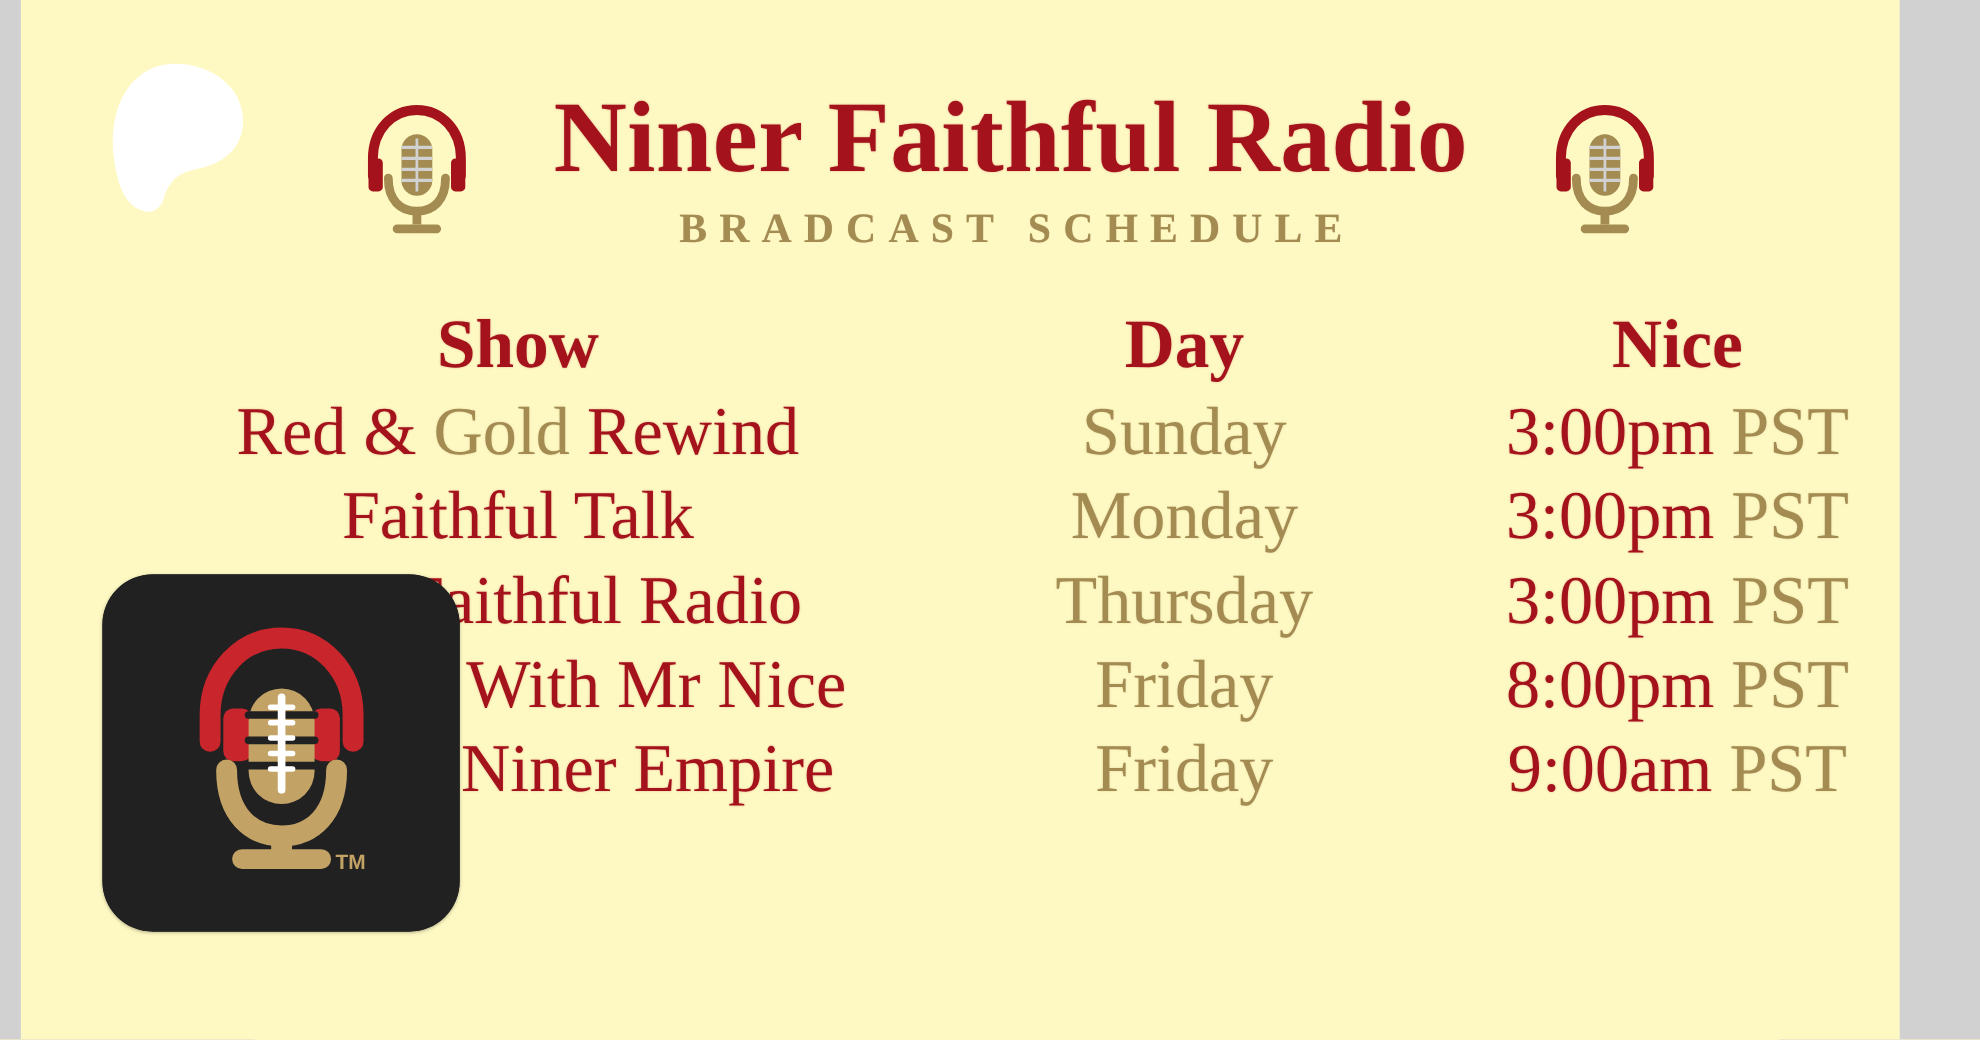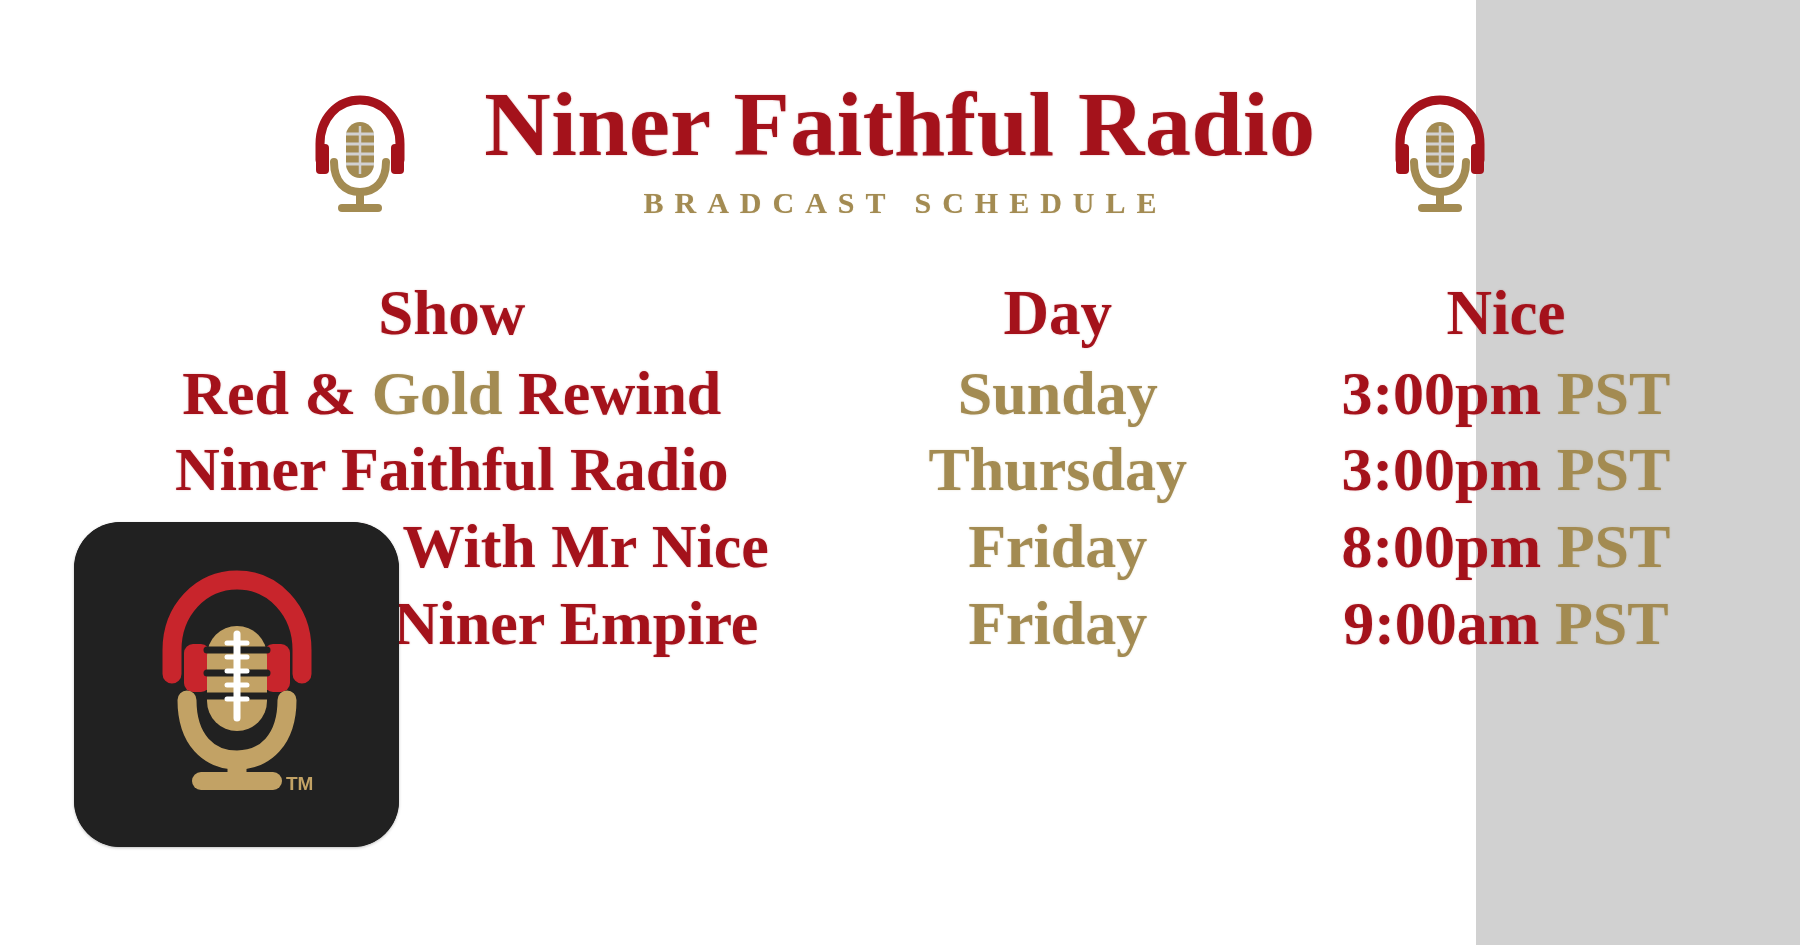--- a/index.html
+++ b/index.html
@@ -11,23 +11,24 @@
     width: 1800px;
     height: 945px;
     overflow: hidden;
     background: #d1d1d1;
     font-family: "Liberation Serif", "DejaVu Serif", serif;
     -webkit-font-smoothing: antialiased;
   }
 
   #stage {
     position: relative;
-    width: 1476px;
+    width: 1708px;
     height: 945px;
-    background: #ffffff;
+    background: #fef9c3;
+    margin-left: 19px;
   }
 
   
   .patreon-mark {
     position: absolute;
     left: 78px;
     top: 52px;
     width: 128px;
     height: 142px;
   }
@@ -62,21 +63,21 @@
     line-height: 1.0;
     font-weight: 700;
     color: #a4121b;
     letter-spacing: 0.5px;
     white-space: nowrap;
     text-shadow: 0 0 2px rgba(164,18,27,0.35);
   }
   .subtitle {
     margin-top: 16px;
     font-family: "Liberation Serif", "DejaVu Serif", serif;
-    font-size: 30px;
+    font-size: 38px;
     font-weight: 700;
     color: #a38b52;
     letter-spacing: 11px;
     text-indent: 11px;
     white-space: nowrap;
     text-shadow: 0 0 1px rgba(163,139,82,0.4);
   }
 
   
   .schedule {
@@ -99,21 +100,21 @@
     font-size: 63px;
     font-weight: 700;
     color: #a4121b;
     padding: 0 0 6px 0;
     text-align: center;
     line-height: 1.12;
     text-shadow: 0 0 2px rgba(164,18,27,0.3);
   }
   .sched-table td {
     font-size: 62px;
-    font-weight: 700;
+    font-weight: 400;
     text-align: center;
     padding: 3px 0;
     line-height: 1.14;
     white-space: nowrap;
   }
   .cell-show { color: #a4121b; text-shadow: 0 0 2px rgba(164,18,27,0.3); }
   .cell-day  { color: #a38b52; text-shadow: 0 0 2px rgba(163,139,82,0.3); }
   .cell-time { color: #a4121b; text-shadow: 0 0 2px rgba(164,18,27,0.3); }
   .gold  { color: #a38b52; text-shadow: 0 0 2px rgba(163,139,82,0.3); }
 
@@ -206,20 +207,25 @@
           <th>Nice</th>
         </tr>
       </thead>
       <tbody>
         <tr>
           <td class="cell-show"><span>Red &amp; </span><span class="gold">Gold</span><span> Rewind</span></td>
           <td class="cell-day">Sunday</td>
           <td class="cell-time"><span>3:00pm</span> <span class="gold">PST</span></td>
         </tr>
         <tr>
+          <td class="cell-show"><span>Faithful Talk</span><span class="gold"></span><span></span></td>
+          <td class="cell-day">Monday</td>
+          <td class="cell-time"><span>3:00pm</span> <span class="gold">PST</span></td>
+        </tr>
+        <tr>
           <td class="cell-show"><span>Niner Faithful Radio</span><span class="gold"></span><span></span></td>
           <td class="cell-day">Thursday</td>
           <td class="cell-time"><span>3:00pm</span> <span class="gold">PST</span></td>
         </tr>
         <tr>
           <td class="cell-show"><span>Real Talk With Mr Nice</span><span class="gold"></span><span></span></td>
           <td class="cell-day">Friday</td>
           <td class="cell-time"><span>8:00pm</span> <span class="gold">PST</span></td>
         </tr>
         <tr>

